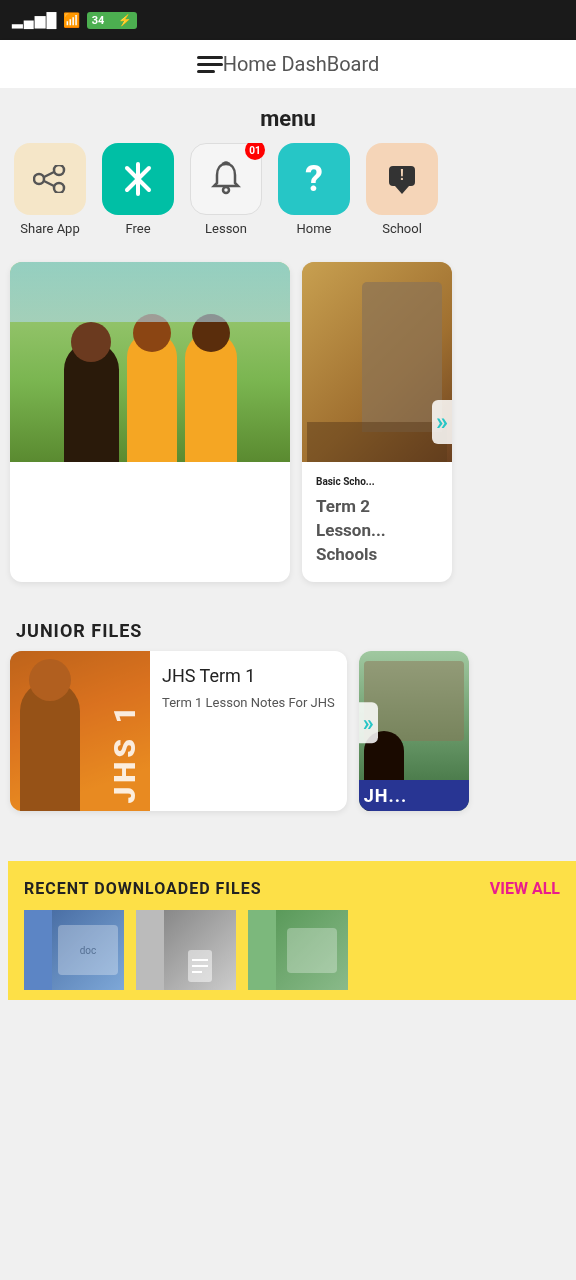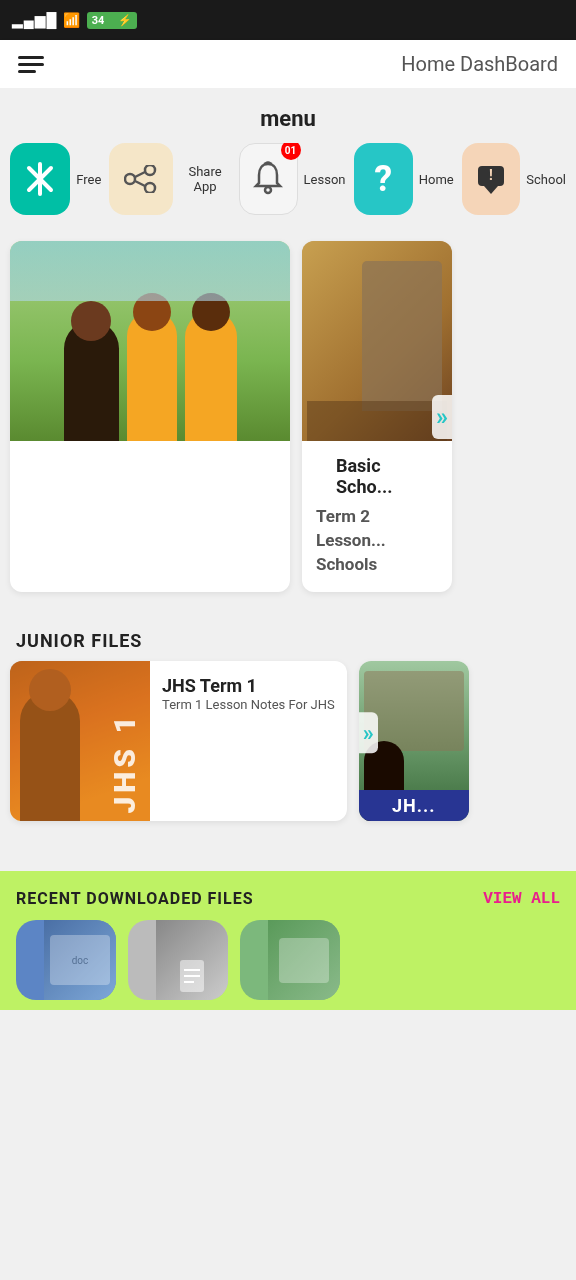--- a/index.html
+++ b/index.html
@@ -45,21 +45,21 @@
       width: 18px; height: 18px; background: #00b0ff; border-radius: 50%;
       display: flex; align-items: center; justify-content: center;
       font-size: 10px; color: #fff;
     }
 
     
     .top-nav {
       background: #fff;
       display: flex;
       align-items: center;
-      justify-content: space-between;
+      justify-content: center;
       padding: 12px 18px;
       box-shadow: 0 1px 3px rgba(0,0,0,0.08);
     }
     .hamburger { display: flex; flex-direction: column; gap: 4px; cursor: pointer; }
     .hamburger span { display: block; width: 26px; height: 3px; background: #222; border-radius: 2px; }
     .hamburger span:last-child { width: 18px; }
     .nav-title { font-size: 20px; color: #555; font-weight: 400; }
 
     
     .menu-label {
@@ -75,21 +75,21 @@
       display: flex;
       flex-direction: row;
       align-items: flex-start;
       padding: 0 10px 16px 10px;
       gap: 8px;
       background: #f0f0f0;
       overflow-x: auto;
     }
     .menu-item {
       display: flex;
-      flex-direction: row;
+      flex-direction: column;
       align-items: center;
       gap: 6px;
       cursor: pointer;
       min-width: 80px;
     }
     .menu-icon-box {
       width: 72px; height: 72px;
       border-radius: 16px;
       display: flex; align-items: center; justify-content: center;
       position: relative;
@@ -183,51 +183,52 @@
       flex-direction: row;
       align-items: stretch;
     }
     .jhs-img {
       width: 140px; height: 160px;
       position: relative;
       flex-shrink: 0;
       overflow: hidden;
     }
     .jhs-card-body { padding: 14px 12px; flex: 1; }
-    .jhs-card-title { font-size: 18px; font-weight: bold; }
+    .jhs-card-title { font-size: 18px; font-weight: normal; margin-bottom: 8px; }
     .jhs-card-desc { font-size: 13px; color: #555; line-height: 1.4; }
     .jhs-card-partial {
       min-width: 80px; max-width: 100px;
       position: relative;
       background: #fff;
       border-radius: 12px;
       overflow: hidden;
       box-shadow: 0 2px 6px rgba(0,0,0,0.08);
     }
 
     
     .recent-section {
-      background: #bef264;
+      background: #fde047;
       padding: 18px 16px 0;
+      margin-left: 8px;
     }
     .recent-header {
       display: flex;
       justify-content: space-between;
       align-items: center;
       margin-bottom: 12px;
     }
     .recent-title { font-size: 16px; font-weight: bold; letter-spacing: 1px; }
-    .view-all { font-size: 16px; font-weight: bold; color: #e91e8c; cursor: pointer; font-family: Liberation Mono, monospace; }
+    .view-all { font-size: 16px; font-weight: bold; color: #e91e8c; cursor: pointer; }
     .recent-scroll {
       display: flex; gap: 12px; overflow-x: auto; padding-bottom: 10px;
     }
     .recent-thumb {
       width: 100px; height: 80px;
       background: #b0c4de;
-      border-radius: 20px;
+      border-radius: 0;
       flex-shrink: 0;
       overflow: hidden;
       display: flex; align-items: center; justify-content: center; padding-left: 28px;
     }
     .recent-thumb.blue { background: #5c85c5; }
     .recent-thumb.gray { background: #bbb; }
     .recent-thumb.green { background: #7cb87c; }
 
     
     .signal-bars { font-size: 14px; letter-spacing: 1px; }
@@ -252,43 +253,43 @@
     <span></span>
     <span></span>
     <span></span>
   </div>
   <div class="nav-title">Home DashBoard</div>
 </div>
 
 <div class="menu-label">menu</div>
 
 <div class="menu-row">
-
-  <div class="menu-item">
-    <div class="menu-icon-box free">
-      <svg width="34" height="34" viewBox="0 0 34 34">
-        <line x1="6" y1="6" x2="28" y2="28" stroke="#fff" stroke-width="4" stroke-linecap="round"></line>
-        <line x1="28" y1="6" x2="6" y2="28" stroke="#fff" stroke-width="4" stroke-linecap="round"></line>
-        <line x1="17" y1="2" x2="17" y2="32" stroke="#fff" stroke-width="4" stroke-linecap="round"></line>
-      </svg>
-    </div>
-    <span class="menu-item-label">Free</span>
-  </div>
 
   <div class="menu-item">
     <div class="menu-icon-box share">
       <svg width="34" height="28" viewBox="0 0 34 28">
         <circle cx="26" cy="5" r="5" fill="none" stroke="#555" stroke-width="2.5"></circle>
         <circle cx="26" cy="23" r="5" fill="none" stroke="#555" stroke-width="2.5"></circle>
         <circle cx="6" cy="14" r="5" fill="none" stroke="#555" stroke-width="2.5"></circle>
         <line x1="11" y1="12" x2="21" y2="7" stroke="#555" stroke-width="2.5"></line>
         <line x1="11" y1="16" x2="21" y2="21" stroke="#555" stroke-width="2.5"></line>
       </svg>
     </div>
     <span class="menu-item-label">Share App</span>
+  </div>
+
+  <div class="menu-item">
+    <div class="menu-icon-box free">
+      <svg width="34" height="34" viewBox="0 0 34 34">
+        <line x1="6" y1="6" x2="28" y2="28" stroke="#fff" stroke-width="4" stroke-linecap="round"></line>
+        <line x1="28" y1="6" x2="6" y2="28" stroke="#fff" stroke-width="4" stroke-linecap="round"></line>
+        <line x1="17" y1="2" x2="17" y2="32" stroke="#fff" stroke-width="4" stroke-linecap="round"></line>
+      </svg>
+    </div>
+    <span class="menu-item-label">Free</span>
   </div>
 
   <div class="menu-item">
     <div class="menu-icon-box alerts" style="position:relative;">
       <svg width="36" height="36" viewBox="0 0 36 36">
         <path d="M18 3 C12 3 9 8 9 14 L9 22 L6 25 L30 25 L27 22 L27 14 C27 8 24 3 18 3Z" fill="none" stroke="#555" stroke-width="2.5"></path>
         <circle cx="18" cy="29" r="3" fill="none" stroke="#555" stroke-width="2.5"></circle>
         <line x1="14" y1="3" x2="18" y2="1" stroke="#555" stroke-width="2"></line>
         <line x1="22" y1="3" x2="18" y2="1" stroke="#555" stroke-width="2"></line>
       </svg>
@@ -345,21 +346,21 @@
     </div>
 
     <div class="card card-partial" style="min-width:140px; max-width:150px; position:relative;">
       <div class="card-img-placeholder term2" style="height:200px;">
         <div style="width:100%;height:100%;background:linear-gradient(135deg,#c8a050 0%,#a07030 60%,#6a4020 100%);position:relative;overflow:hidden;">
           <div style="position:absolute;top:20px;right:10px;width:80px;height:150px;background:#8b7355;border-radius:5px 5px 0 0;opacity:0.7;"></div>
           <div style="position:absolute;bottom:0;left:5px;right:5px;height:40px;background:#5a3a1a;opacity:0.5;"></div>
         </div>
       </div>
       <div class="card-body" style="min-height:80px;">
-        <div class="card-title" style="font-size:18px;margin-left:20px;">Basic Scho...</div>
+        <div class="card-title" style="font-size:10px;">Basic Scho...</div>
         <div class="card-desc" style="font-size:17px;font-weight:bold;">Term 2 Lesson... Schools</div>
       </div>
 
       <div style="position:absolute;right:0;top:50%;transform:translateY(-50%);background:rgba(255,255,255,0.85);border-radius:6px 0 0 6px;padding:8px 4px;">
         <span style="color:#26c6c6;font-size:24px;font-weight:bold;">»</span>
       </div>
     </div>
 
   </div>
 </div>
@@ -392,21 +393,21 @@
         </div>
       </div>
 
       <div class="jhs-card-partial" style="position:relative;min-width:110px;background:#fff;border-radius:12px;box-shadow:0 2px 6px rgba(0,0,0,0.08);overflow:hidden;">
         <div style="width:100%;height:160px;position:relative;overflow:hidden;">
 
           <div style="width:100%;height:100%;background:linear-gradient(180deg,#a0c8a0 0%,#6a9a6a 50%,#3a6a3a 100%);">
             <div style="position:absolute;top:10px;left:5px;right:5px;height:80px;background:#8b7355;opacity:0.5;border-radius:4px;"></div>
             <div style="position:absolute;bottom:0;left:5px;width:40px;height:80px;background:#1a0a00;border-radius:20px 20px 0 0;"></div>
           </div>
-          <div style="position:absolute;bottom:0;left:0;right:0;background:#283593;color:#fff;font-size:18px;font-weight:bold;text-align:center;padding:5px;letter-spacing:1px;">JH...</div>
+          <div style="position:absolute;bottom:0;left:0;right:0;background:#283593;color:#fff;font-size:18px;font-weight:bold;padding:5px;letter-spacing:1px;">JH...</div>
         </div>
 
         <div style="position:absolute;left:0;top:50%;transform:translateY(-70%);background:rgba(255,255,255,0.85);border-radius:0 6px 6px 0;padding:8px 4px;">
           <span style="color:#26c6c6;font-size:22px;font-weight:bold;">»</span>
         </div>
       </div>
 
     </div>
   </div>
 </div>

